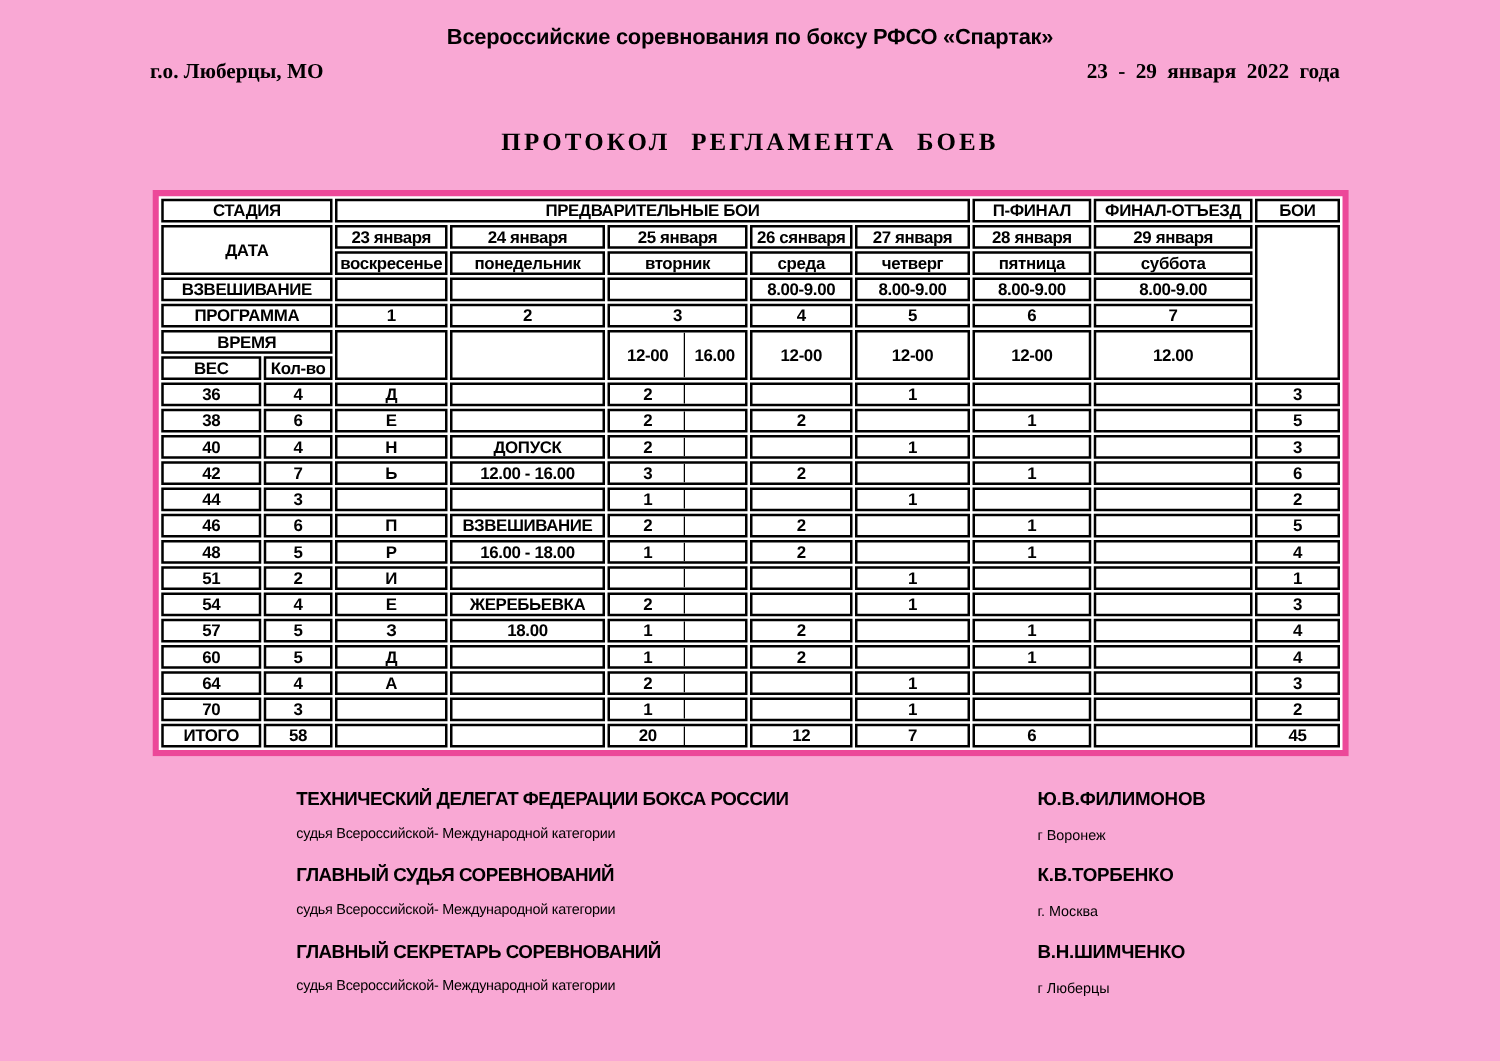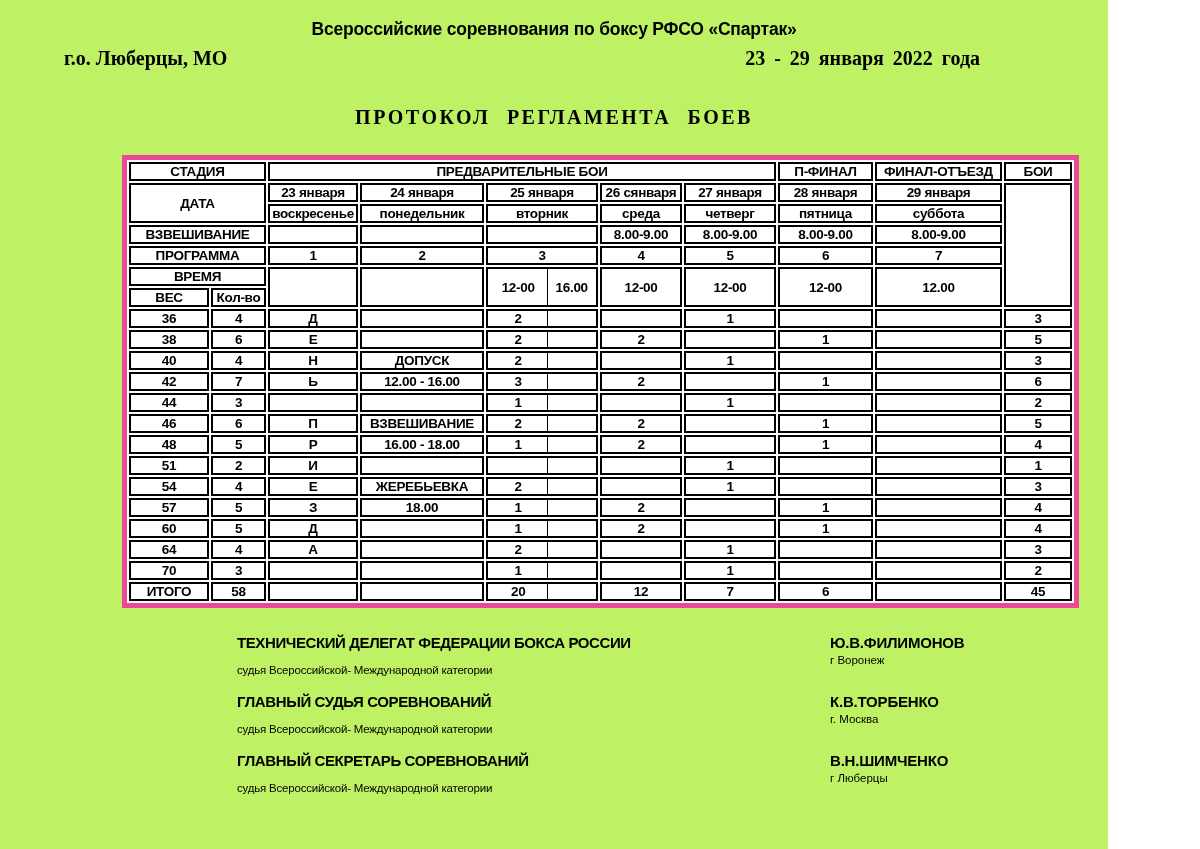--- a/index.html
+++ b/index.html
@@ -4,39 +4,39 @@
 <style>
   * { margin: 0; padding: 0; box-sizing: border-box; }
   html, body { background: #ffffff; }
   body {
     width: 1200px; height: 849px;
     font-family: "Liberation Sans", sans-serif;
     color: #000;
     position: relative;
     overflow: hidden;
   }
-  .page { width: 1108px; height: 849px; background: #bef264; }
+  .page { width: 1200px; height: 849px; background: #f9a8d4; }
 
   
   .top-header { padding-top: 18px; }
   .title1, .title2 {
     text-align: center;
     font-weight: bold;
     font-size: 17.5px;
     line-height: 23px;
     letter-spacing: -0.2px;
   }
   .meta-row {
     margin-top: 6px;
-    padding: 0 128px 0 64px;
+    padding: 0 128px 0 120px;
     display: flex;
     justify-content: space-between;
     font-family: "Liberation Serif", serif;
     font-weight: bold;
-    font-size: 20px;
+    font-size: 17px;
   }
   .meta-dates { word-spacing: 4px; text-align: center; }
   .doc-title {
     margin-top: 36px;
     text-align: center;
     font-family: "Liberation Serif", serif;
     font-weight: bold;
     font-size: 20px;
     letter-spacing: 2.5px;
     word-spacing: 9px;
@@ -76,21 +76,21 @@
   .sr { flex: 1; display: flex; align-items: center; justify-content: center; }
 
   
   .signatures { margin: 26px 0 0 237px; width: 790px; }
   .sig-block { display: flex; margin-bottom: 15px; }
   .sig-left { width: 593px; }
   .sig-title { font-weight: bold; font-size: 15px; letter-spacing: -0.4px; line-height: 18px; }
   .sig-sub { font-size: 11.5px; letter-spacing: -0.2px; line-height: 15px; margin-top: 11px; }
   .sig-right { }
   .sig-name { font-weight: bold; font-size: 15px; letter-spacing: -0.2px; line-height: 18px; }
-  .sig-city { font-size: 11.5px; line-height: 15px; margin-top: 1px; }
+  .sig-city { font-size: 11.5px; line-height: 15px; margin-top: 13px; }
 </style>
 </head>
 <body>
 
 <div class="page">
 
   <div class="top-header">
     <div class="title1">Всероссийские соревнования по боксу РФСО «Спартак»</div>
     <div class="meta-row">
       <span class="meta-location">г.о. Люберцы, МО</span>

